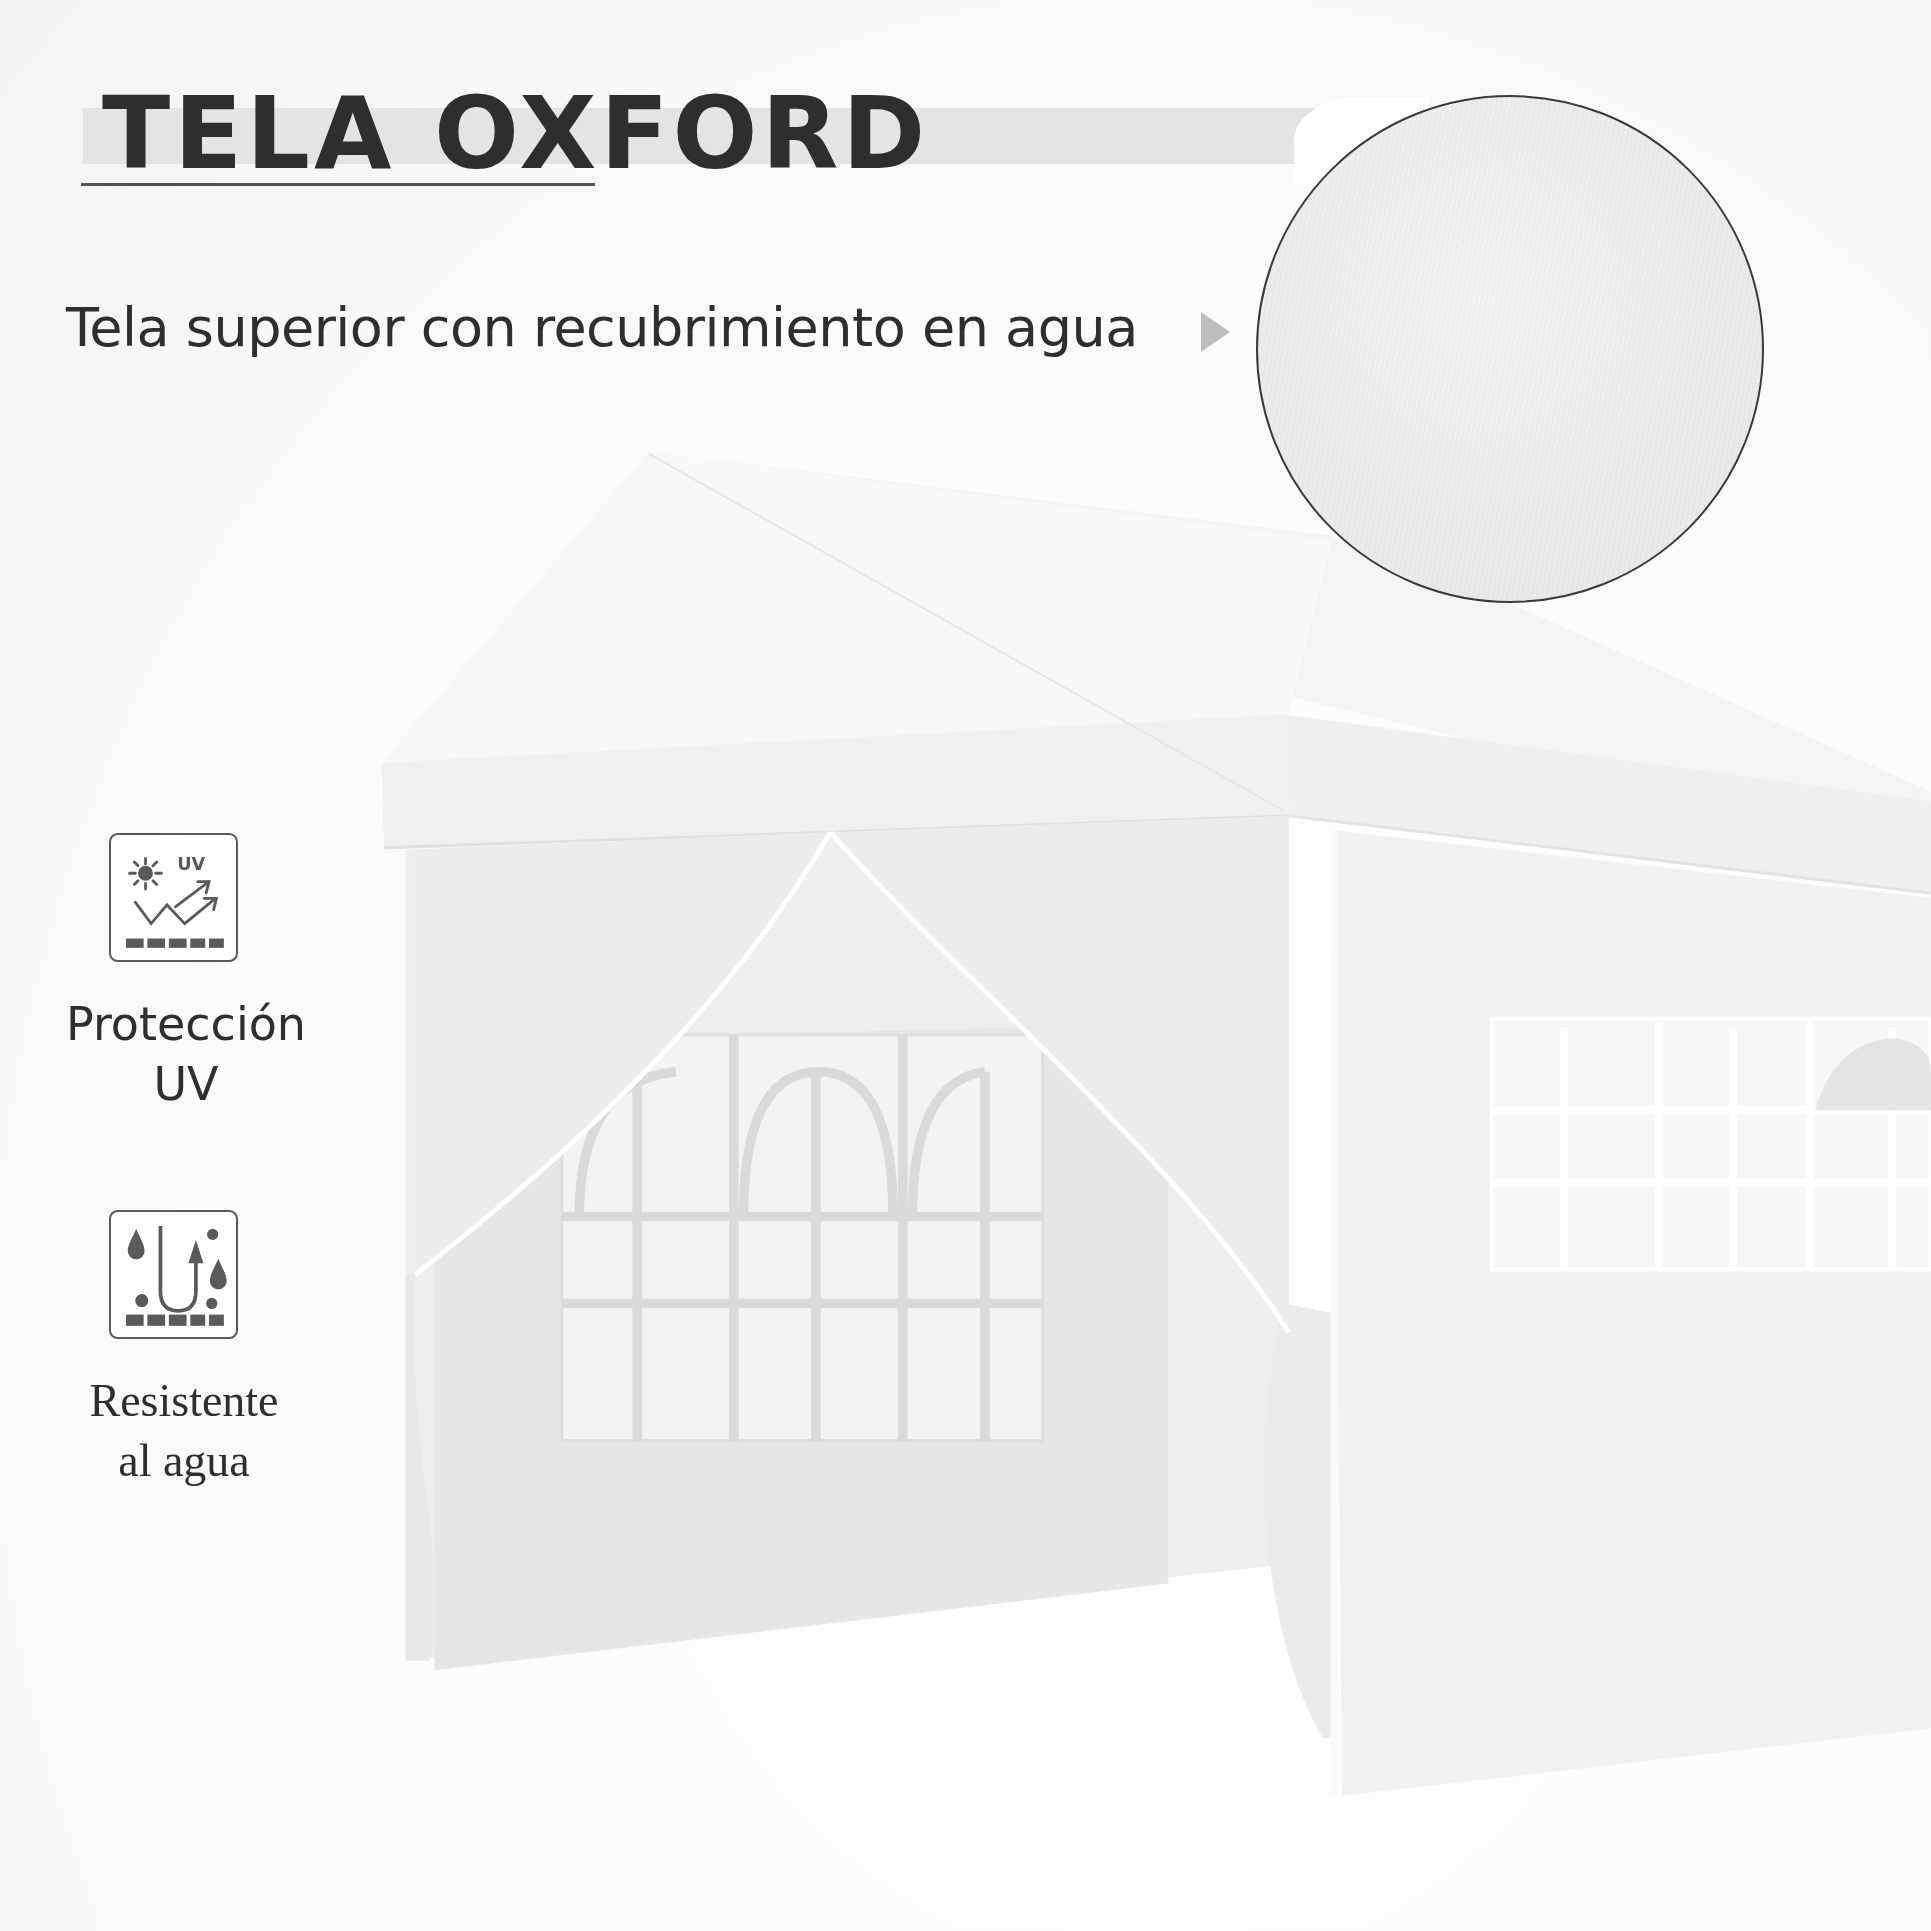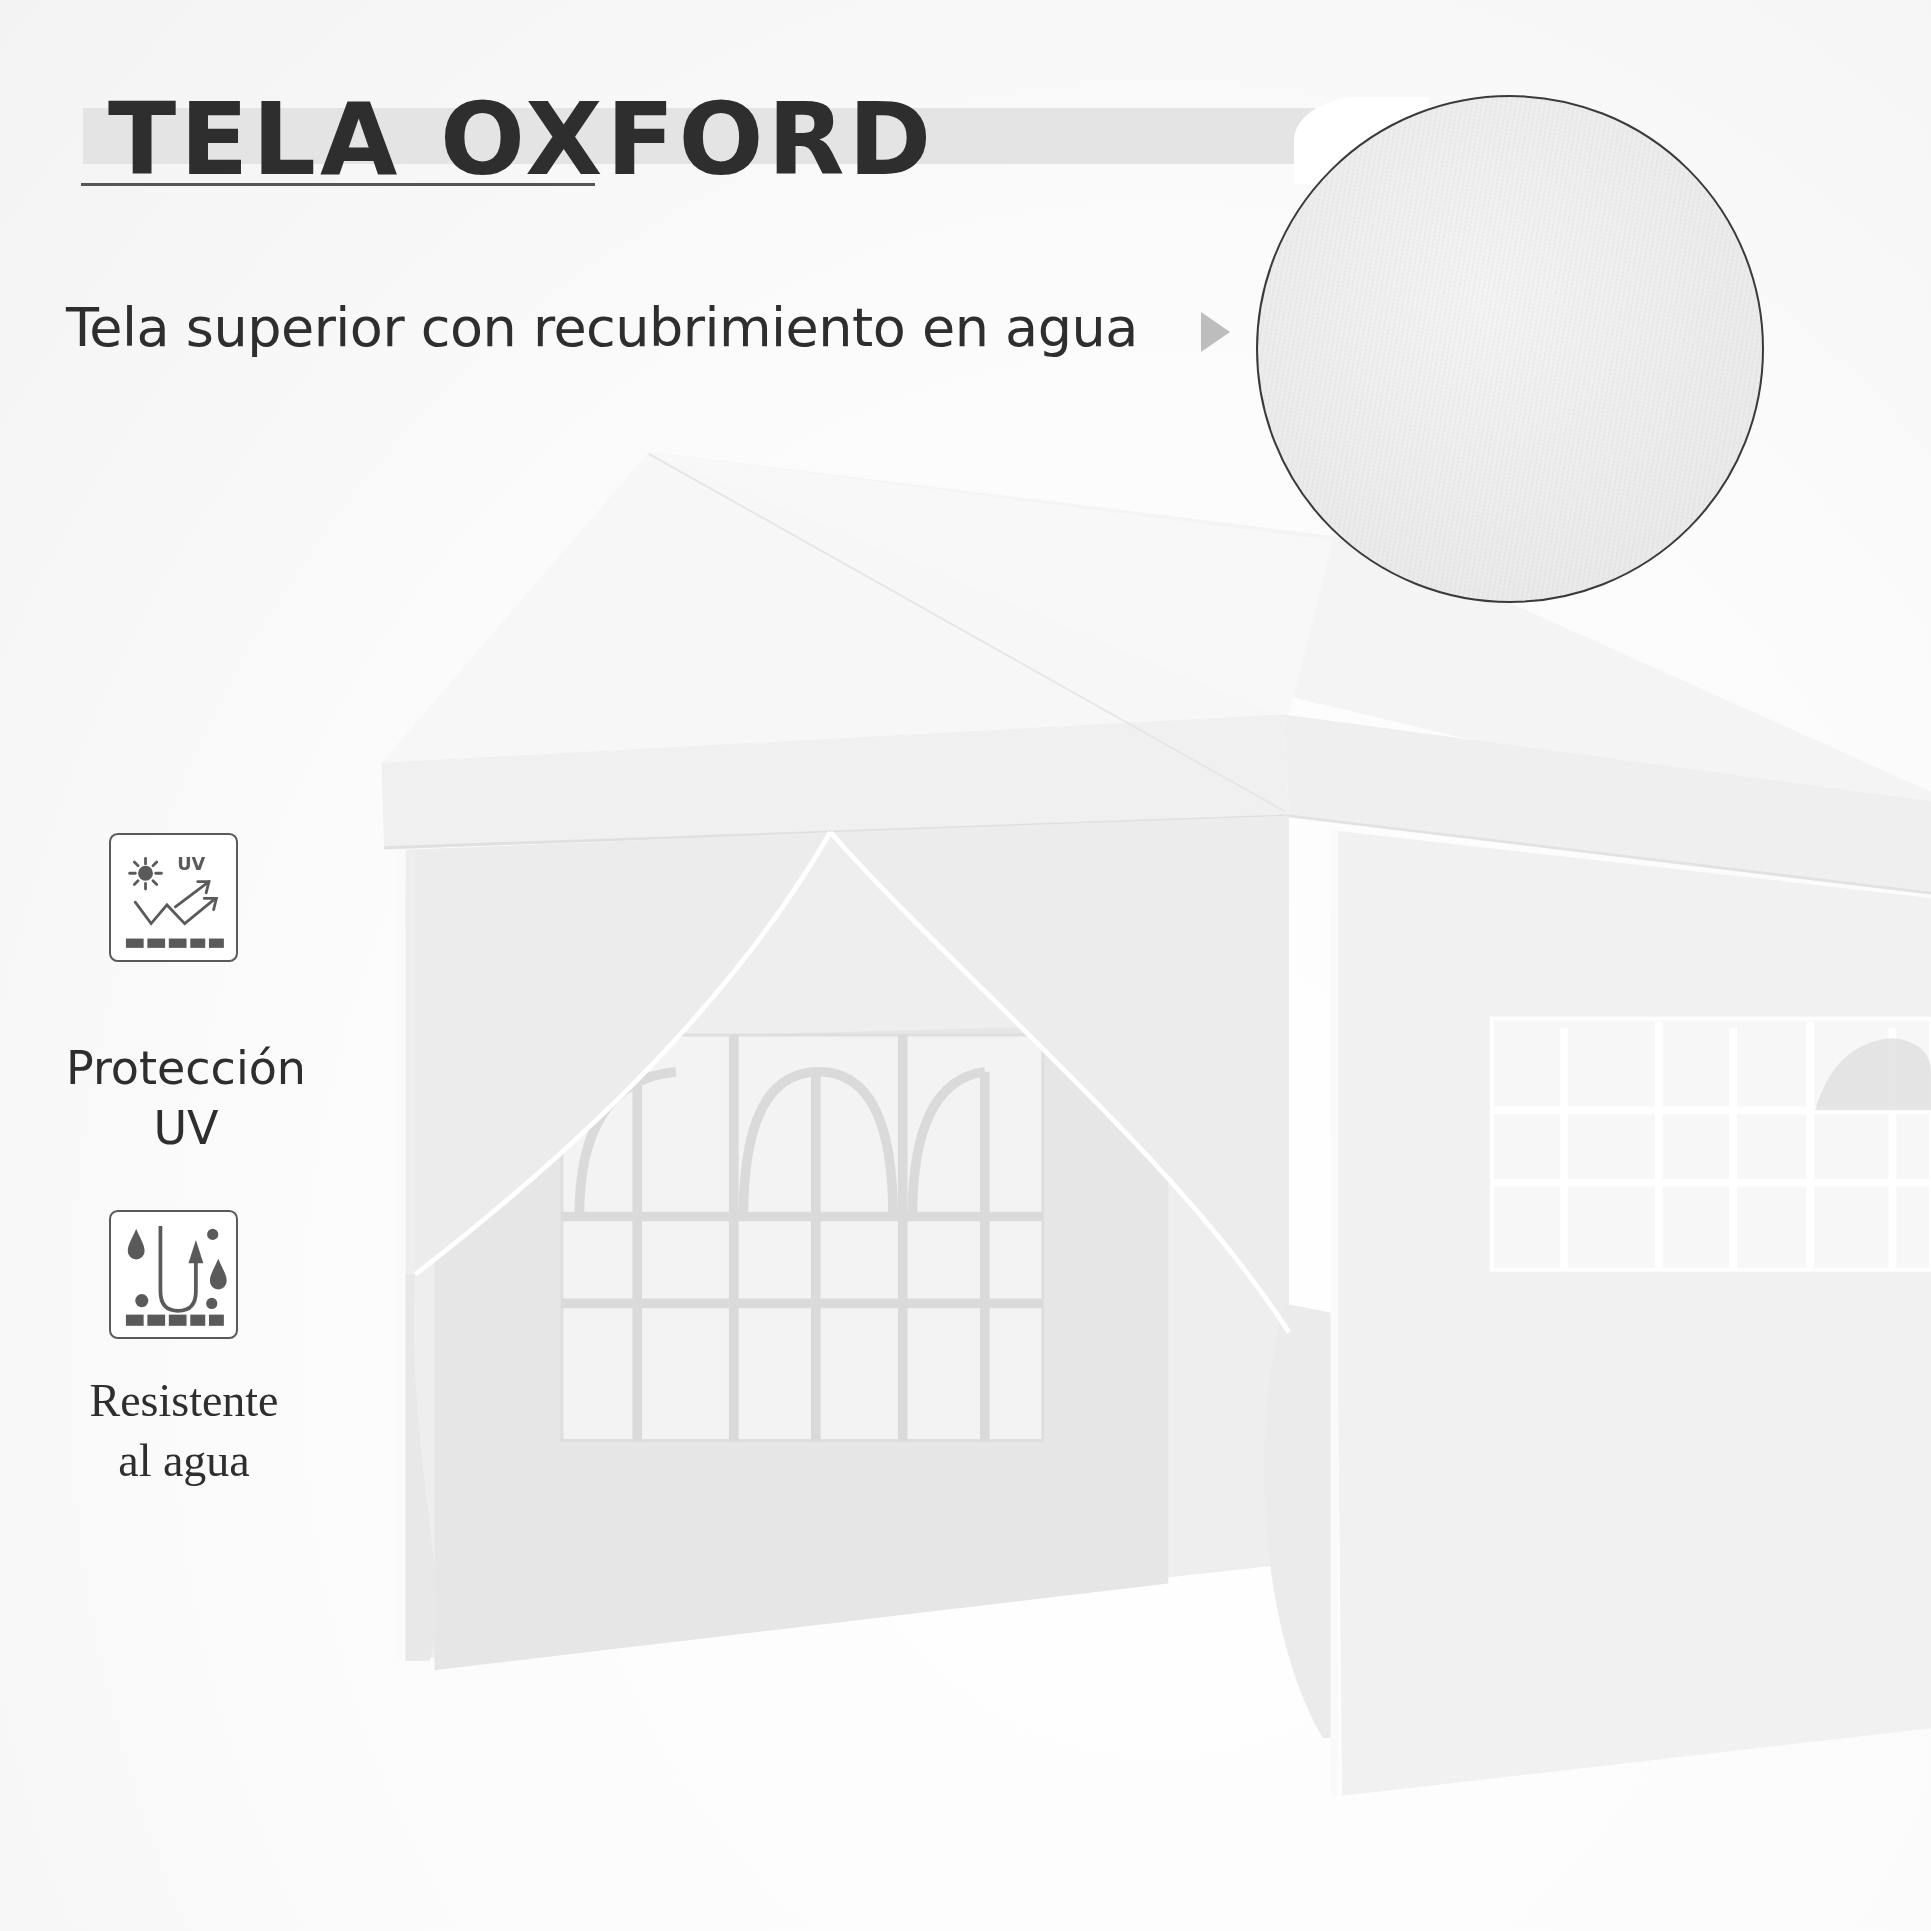--- a/index.html
+++ b/index.html
@@ -14,21 +14,21 @@
     
     .title-band {
       left: 83px; top: 108px; width: 1294px; height: 56px;
       background: #e4e4e4;
     }
     .title-band-cut {
       left: 1294px; top: 97px; width: 135px; height: 87px;
       background: #ffffff; border-radius: 50% 0 0 0;
     }
     .page-title {
-      left: 92px; top: 71px; margin: 16px;
+      left: 92px; top: 71px; margin: 10px;
       font-family: "DejaVu Sans", sans-serif; font-weight: bold;
       font-size: 100px; line-height: 106px; letter-spacing: 3.9px;
       color: #2e2e2e; white-space: nowrap;
     }
     .title-underline {
       left: 81px; top: 183px; width: 514px; height: 2.9px; background: #555;
     }
 
     
     .feature-caption {
@@ -157,21 +157,21 @@
     <text x="86" y="37" font-family="DejaVu Sans, sans-serif" font-weight="bold" font-size="19" fill="#5a5a5a" text-anchor="middle">UV</text>
     <g fill="#5a5a5a">
       <rect x="16" y="111" width="19" height="10"></rect>
         <rect x="39" y="111" width="19" height="10"></rect>
       <rect x="62" y="111" width="19" height="10"></rect>
         <rect x="85" y="111" width="16" height="10"></rect>
       <rect x="105" y="111" width="16" height="10"></rect>
     </g>
   </svg>
 </div>
-<div class="abs badge-label" style="left:41px; top:994px;margin-top:44px;">Protección<br>UV</div>
+<div class="abs badge-label" style="left:41px; top:994px;">Protección<br>UV</div>
 
 <div class="abs badge-icon" style="left:109px; top:1210px;">
   <svg viewBox="0 0 134 134" xmlns="http://www.w3.org/2000/svg">
     <g fill="#5a5a5a">
       <path d="M27,18 C22,30 18,35 18,42 A9,9 0 0 0 36,42 C36,35 32,30 27,18 Z"></path>
       <path d="M115,50 C110,62 106,67 106,74 A9,9 0 0 0 124,74 C124,67 120,62 115,50 Z"></path>
       <circle cx="109" cy="24" r="6"></circle>
       <circle cx="33" cy="95" r="7"></circle>
       <circle cx="108" cy="98" r="6"></circle>
       <rect x="16" y="110" width="19" height="12"></rect>

